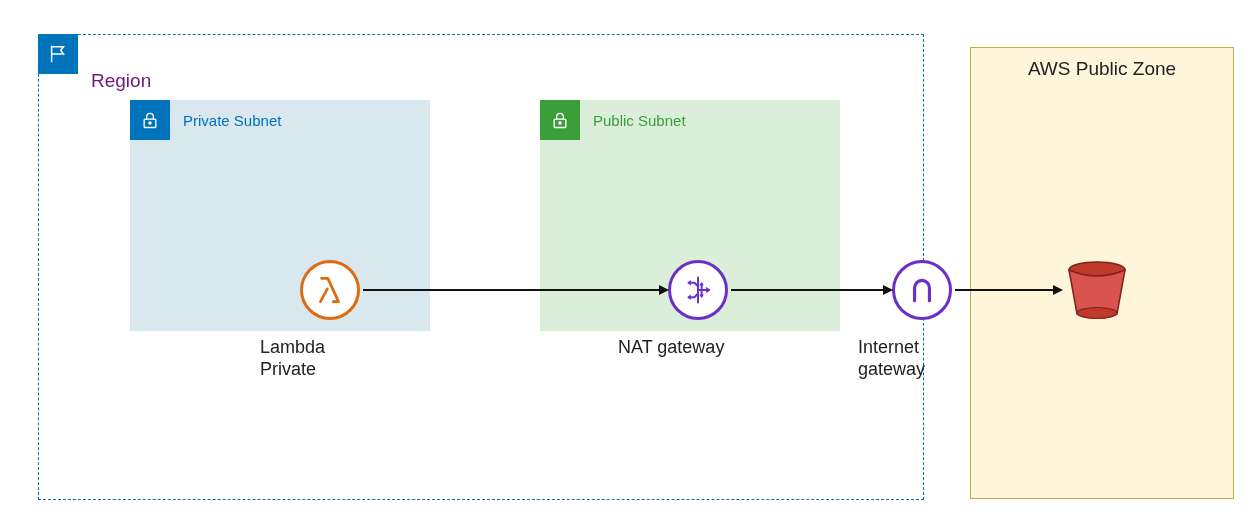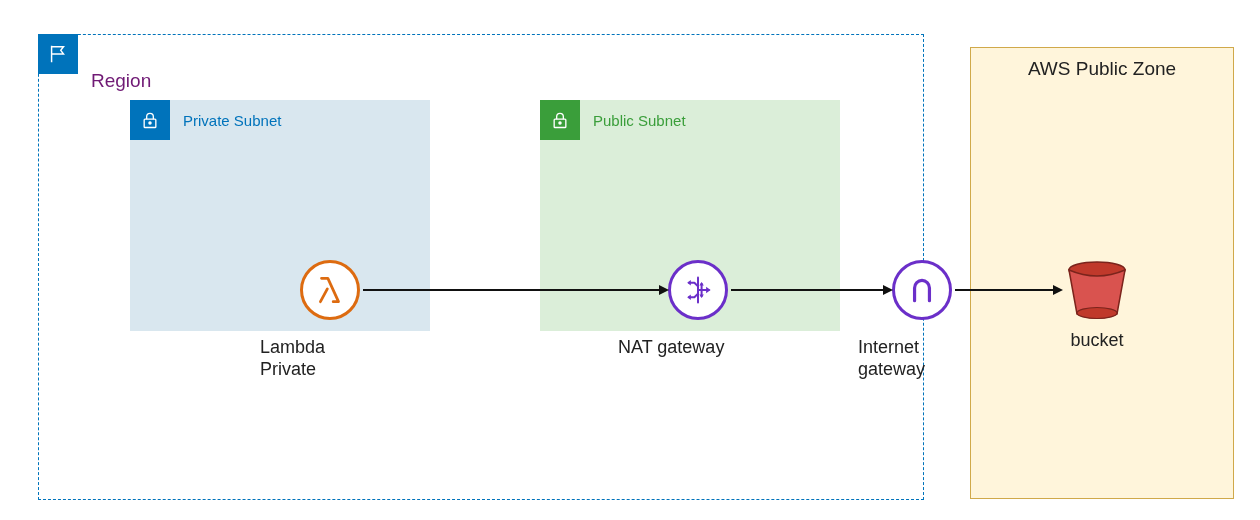--- a/index.html
+++ b/index.html
@@ -232,21 +232,20 @@
 </div>
 
 <div class="public-zone">
   <div class="public-zone-label">AWS Public Zone</div>
   <div class="bucket-wrap">
     <svg class="bucket-svg" viewBox="0 0 70 62">
       <ellipse cx="35" cy="10" rx="28" ry="8" fill="#c0392b" stroke="#7b241c" stroke-width="1.5"></ellipse>
       <path d="M7 10 L15 54 Q35 62 55 54 L63 10 Q35 22 7 10 Z" fill="#d9534f" stroke="#7b241c" stroke-width="1.5"></path>
       <ellipse cx="35" cy="53" rx="20" ry="5.5" fill="#c0392b" stroke="#7b241c" stroke-width="1.2"></ellipse>
     </svg>
-    <div class="bucket-label">bucket</div>
   </div>
 </div>
 
 <div class="arrow-seg arrow1-line"></div>
 <div class="arrow-head arrow1-head"></div>
 
 <div class="arrow-seg arrow2-line"></div>
 <div class="arrow-head arrow2-head"></div>
 
 <div class="arrow-seg arrow3-line"></div>

